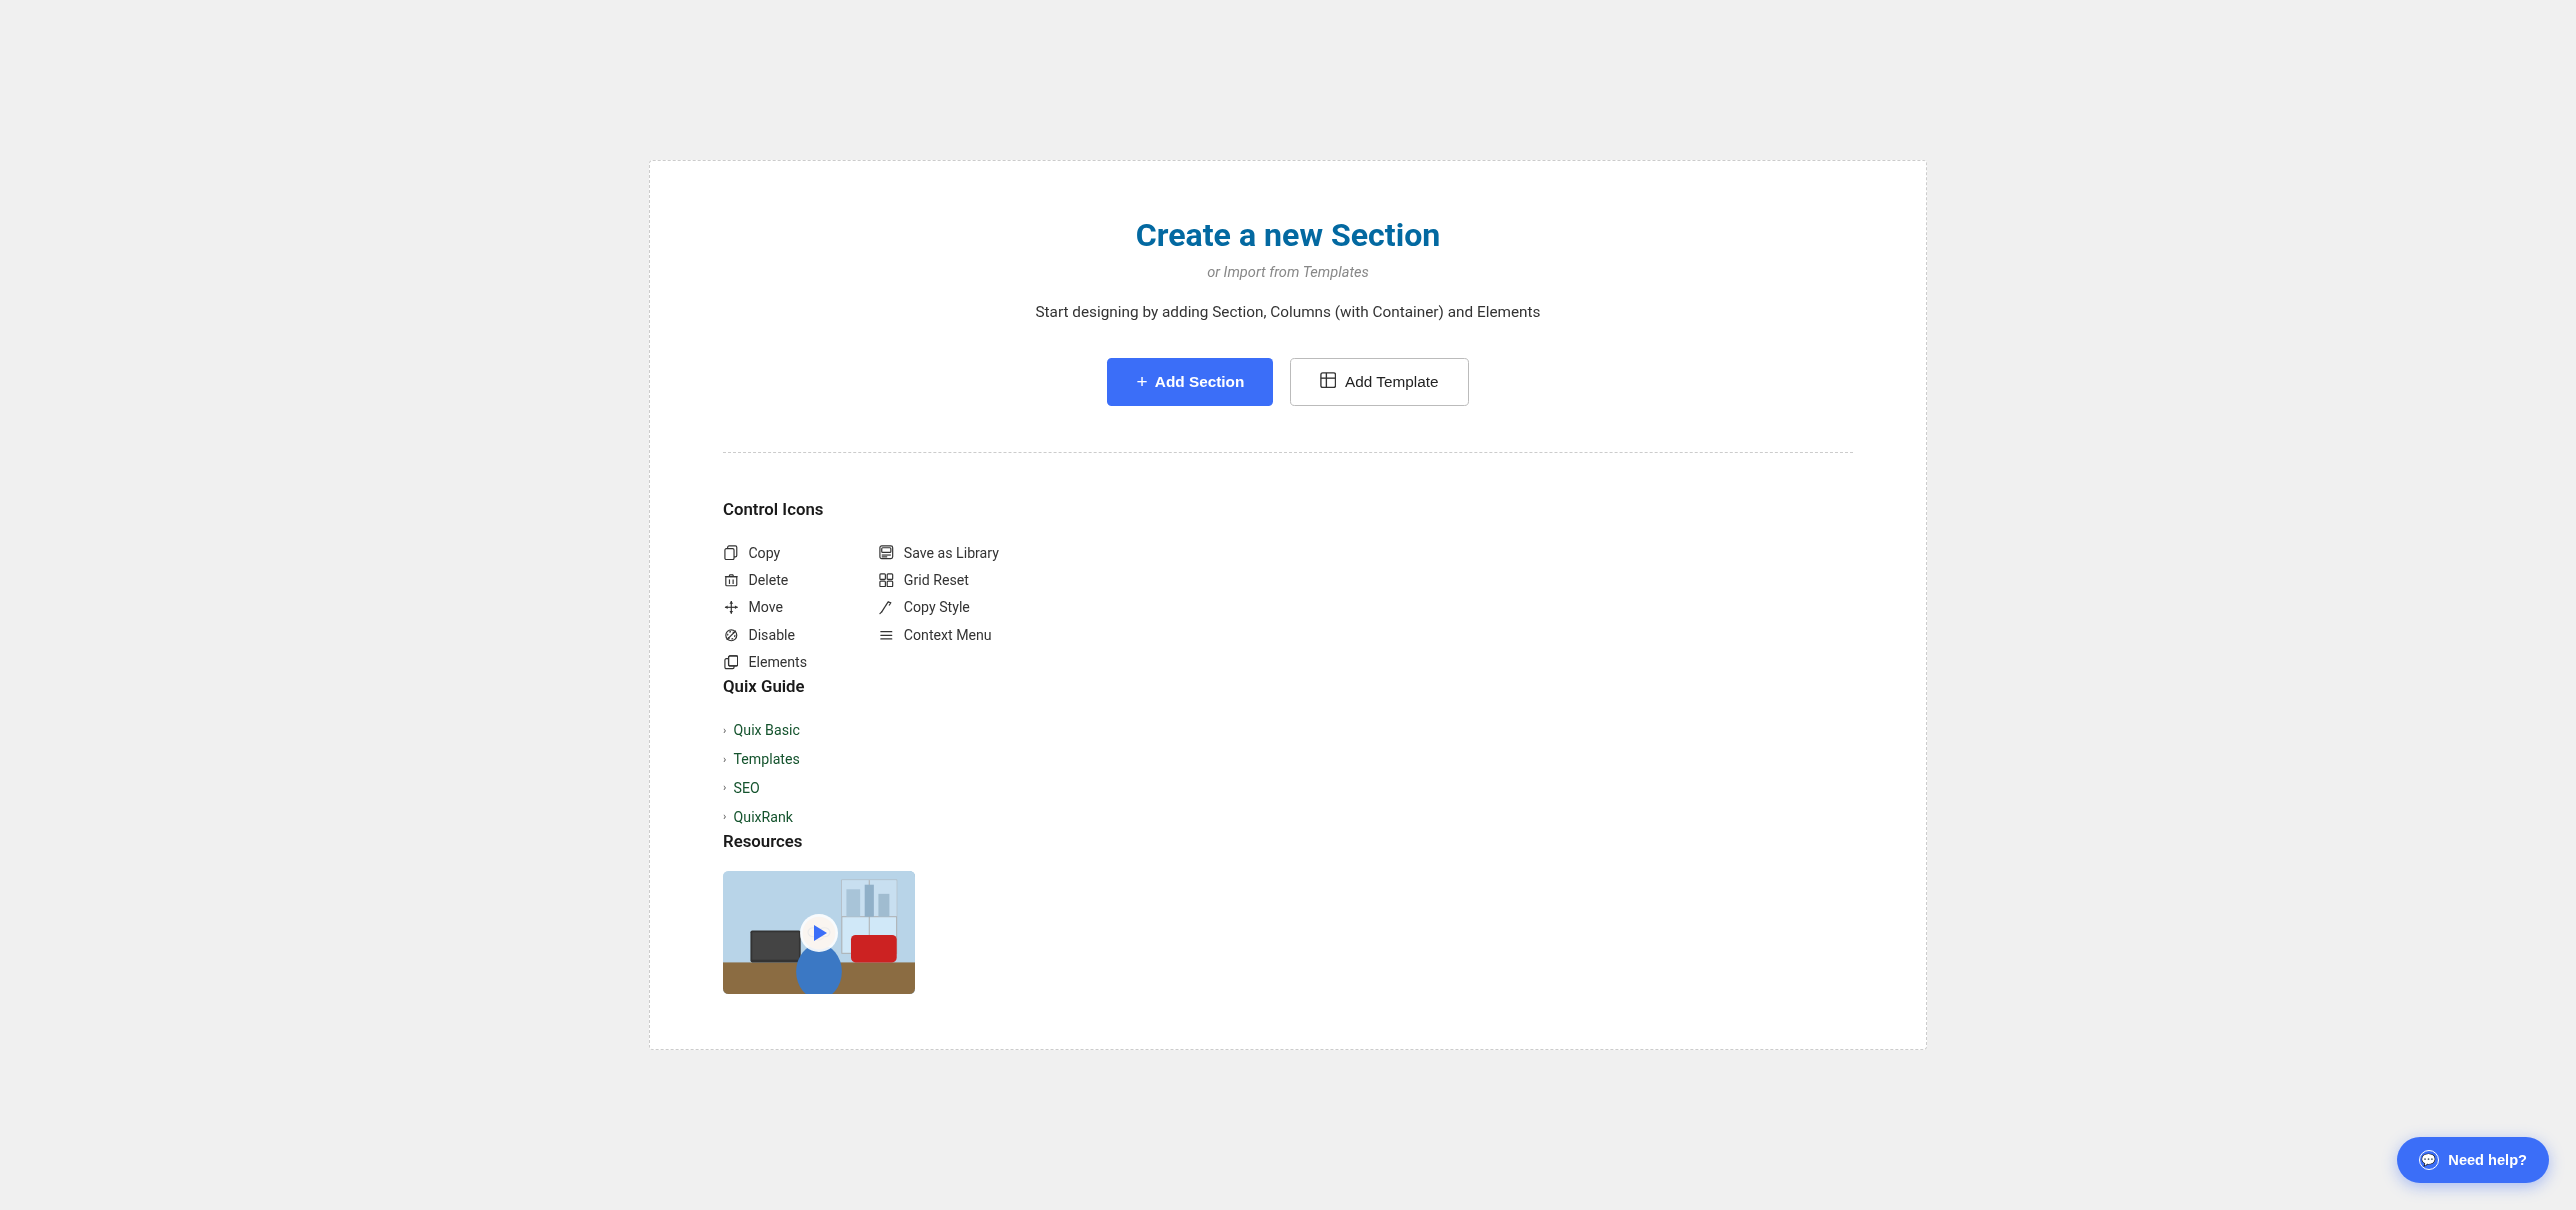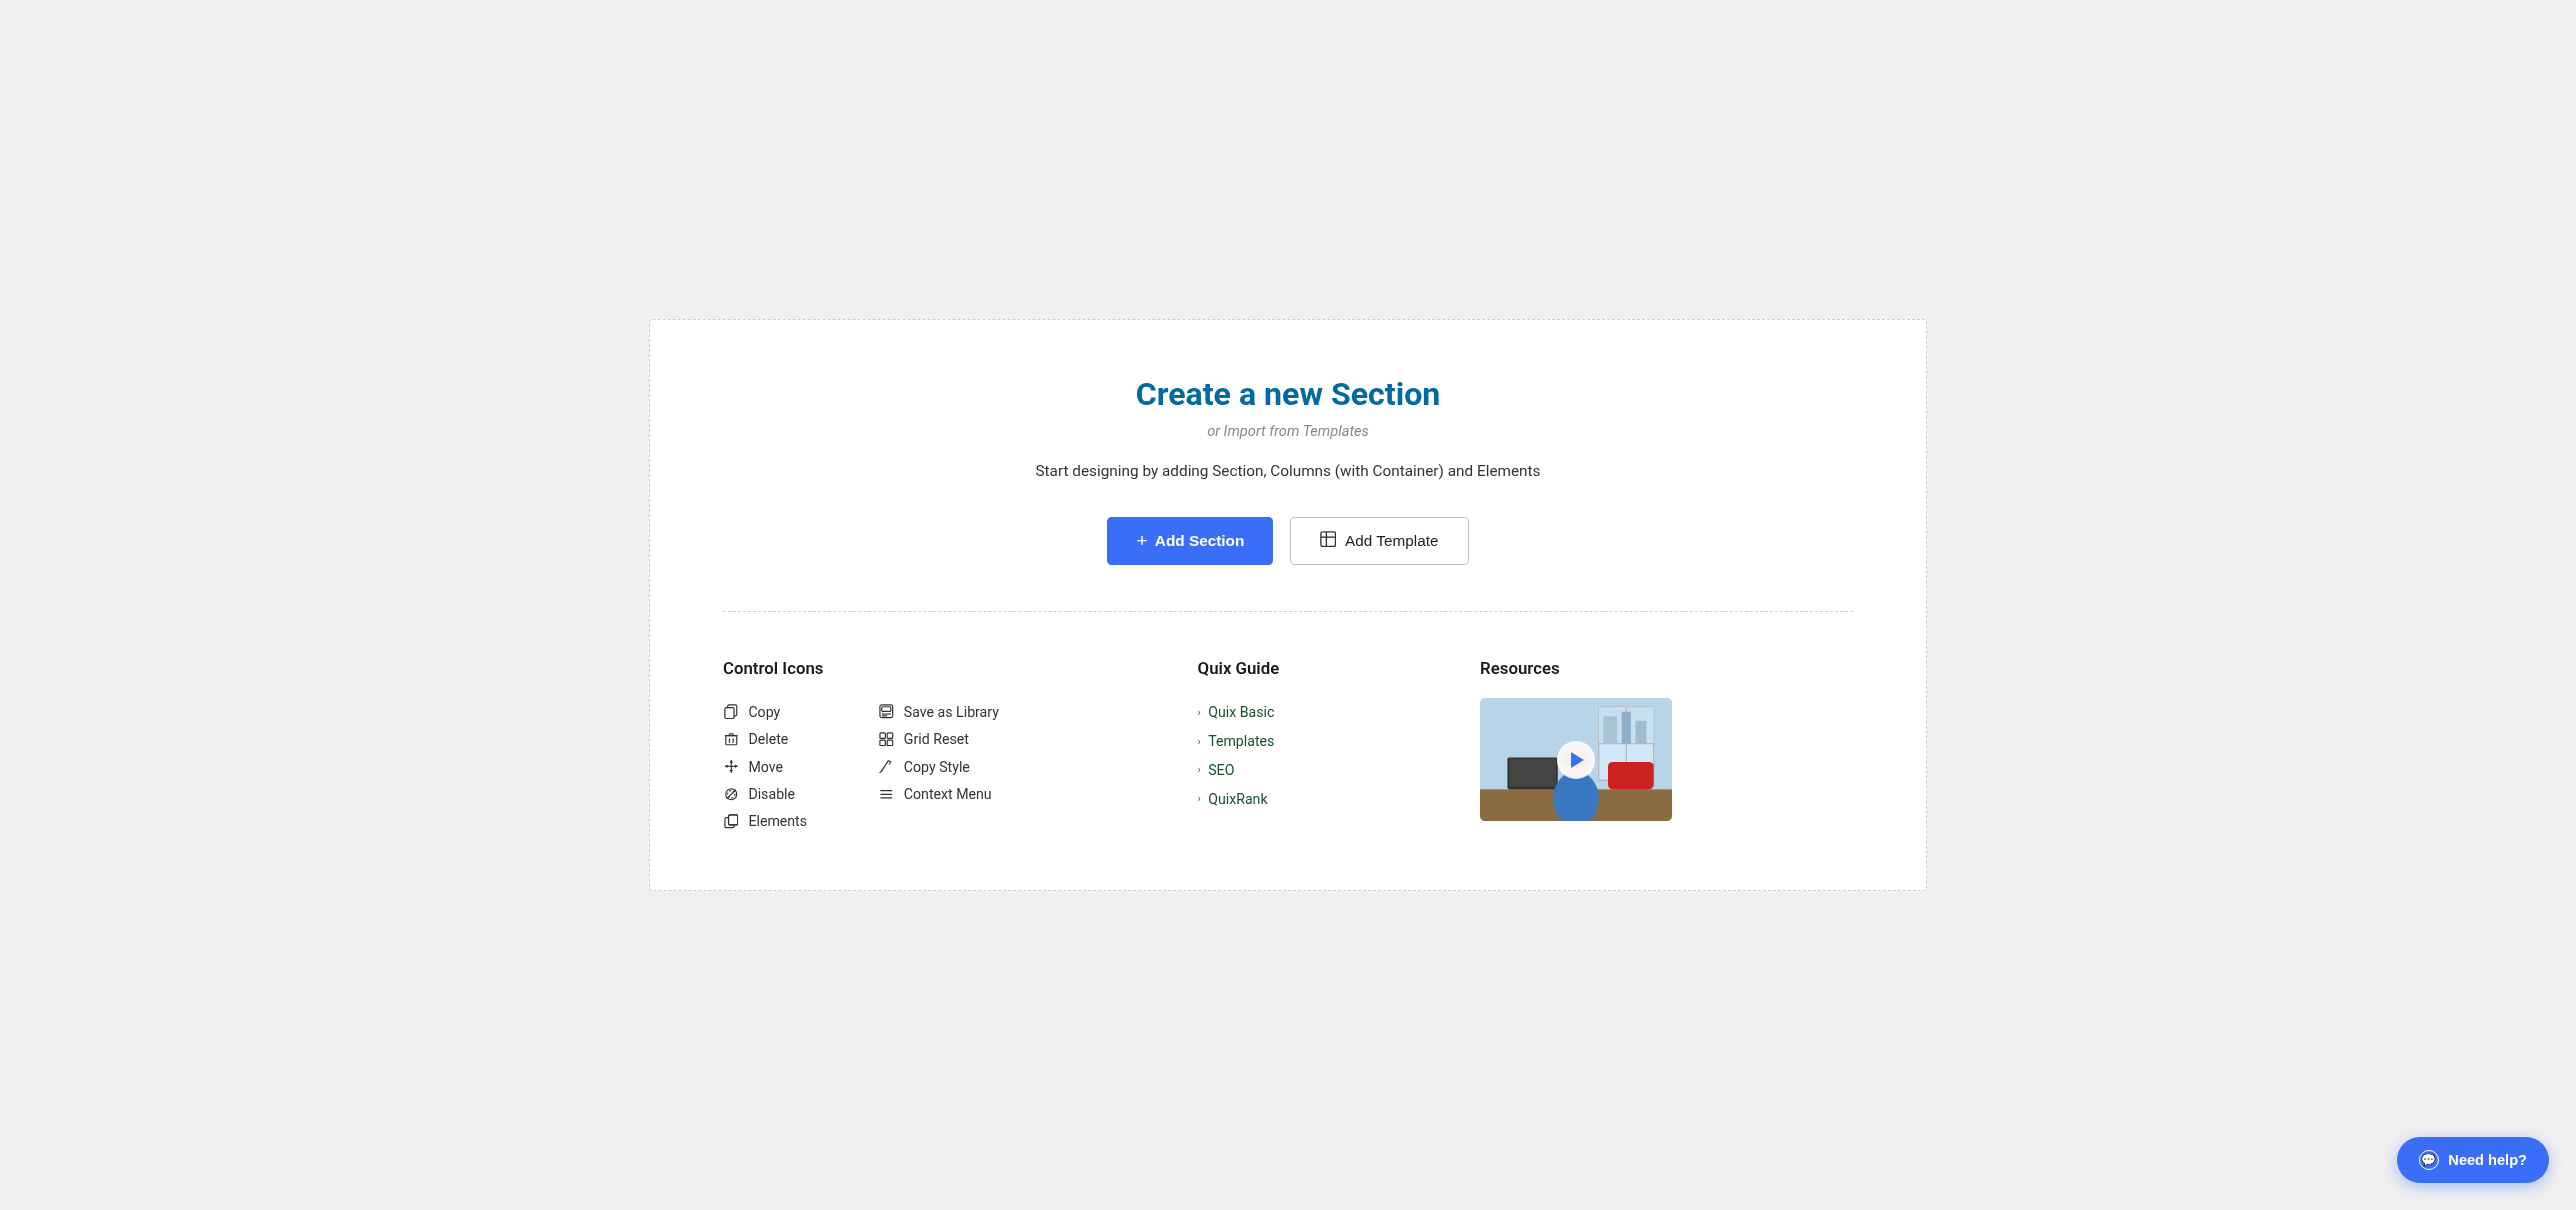--- a/index.html
+++ b/index.html
@@ -84,20 +84,21 @@
       display: flex;
       align-items: center;
       gap: 9px;
     }
 
     
     .bottom-section {
       display: flex;
       gap: 0;
       padding-top: 46px;
+      flex-direction: column;
     }
 
     .col-control {
       flex: 0 0 42%;
       display: flex;
       gap: 55px;
     }
 
     .col-guide {
       flex: 0 0 25%;
@@ -109,21 +110,21 @@
 
     .section-heading {
       font-size: 1.15rem;
       font-weight: 600;
       color: #1a1a1a;
       margin-bottom: 20px;
     }
 
     .icon-row {
       display: flex;
-      align-items: flex-end;
+      align-items: center;
       gap: 9px;
       padding: 5.5px 0;
       font-size: 0.97rem;
       color: #333;
     }
 
     .icon-svg {
       width: 16.4px;
       height: 16.4px;
       flex-shrink: 0;

